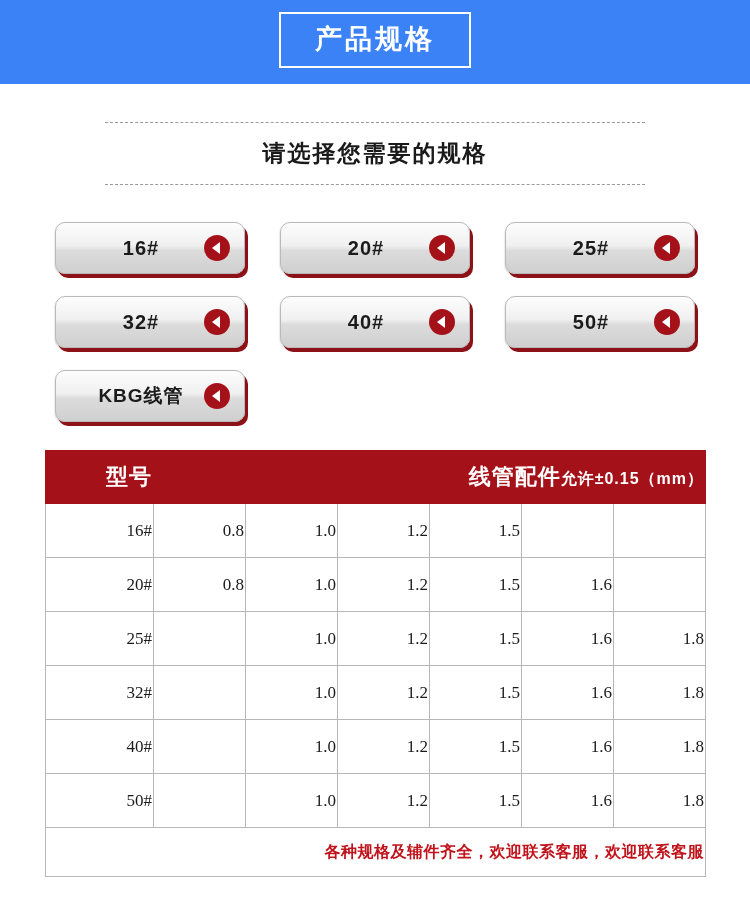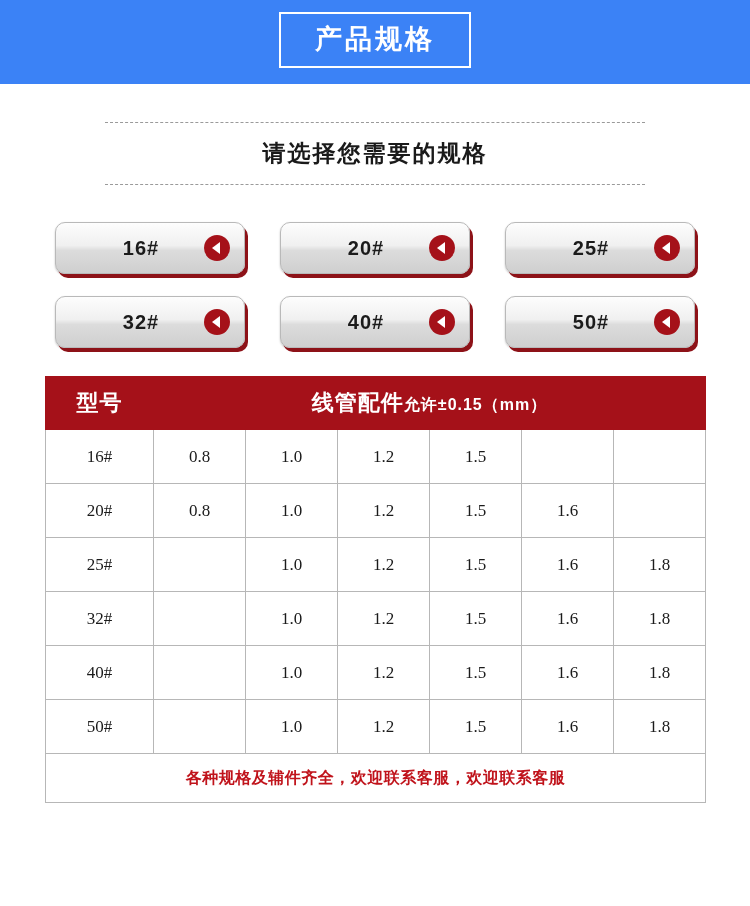--- a/index.html
+++ b/index.html
@@ -127,21 +127,21 @@
     width: 660px;
   }
   table.spec-table {
     width: 660px;
     border-collapse: collapse;
     table-layout: fixed;
   }
   table.spec-table th,
   table.spec-table td {
     border: 1px solid #b7b7b7;
-    text-align: center;
+    text-align: right;
     font-family: "Liberation Serif", serif;
   }
   .hdr {
     background: #a51119;
     color: #ffffff;
     height: 50px;
     font-family: "Liberation Sans", sans-serif !important;
     font-weight: bold;
     font-size: 22px;
     letter-spacing: 1px;
@@ -212,20 +212,24 @@
   <div class="spec-btn">
     <span class="spec-label">40#</span>
     <span class="arrow-circle"></span>
   </div>
 
   <div class="spec-btn">
     <span class="spec-label">50#</span>
     <span class="arrow-circle"></span>
   </div>
 
+  <div class="spec-btn spec-cn">
+    <span class="spec-label">KBG线管</span>
+    <span class="arrow-circle"></span>
+  </div>
 
 
 
 </div>
 
 <div class="table-wrap">
   <table class="spec-table">
     <colgroup>
       <col style="width:108px">
       <col style="width:92px">

